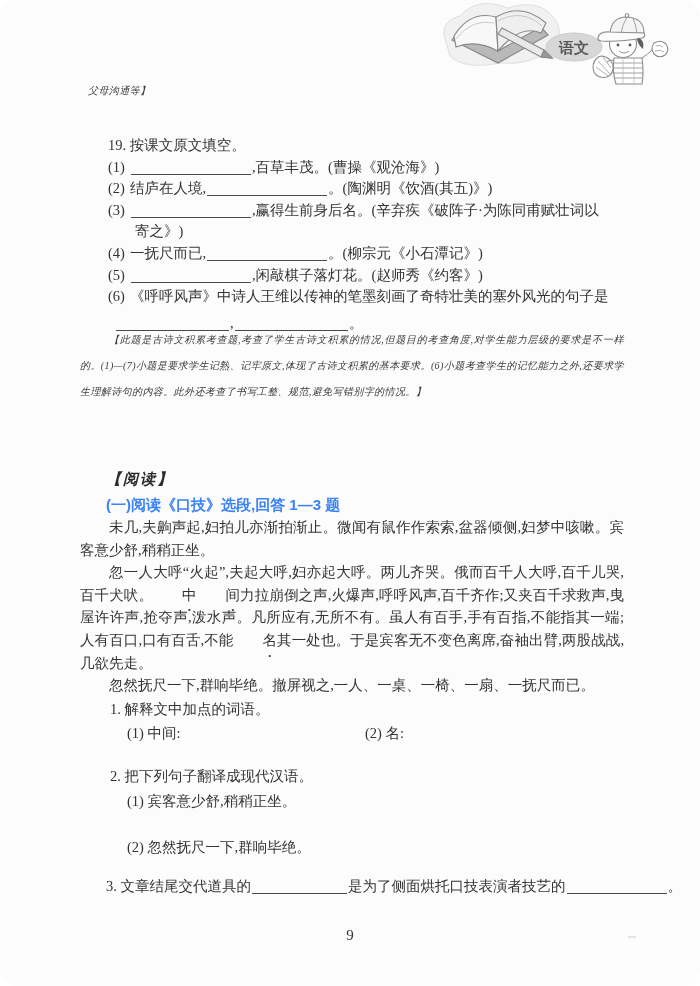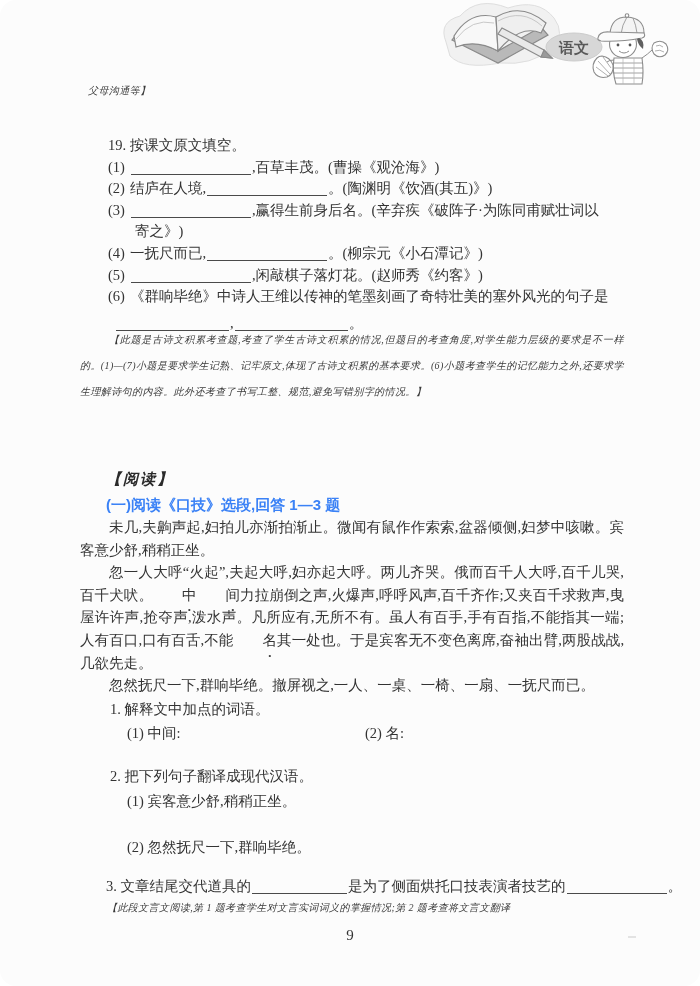--- a/index.html
+++ b/index.html
@@ -137,21 +137,21 @@
 
     <div class="line" style="margin-left:28px">
       <span class="item-no">(4)</span><span>一抚尺而已,</span><span class="blank w120"></span><span>。(柳宗元《小石潭记》)</span>
     </div>
 
     <div class="line" style="margin-left:28px">
       <span class="item-no">(5)</span><span class="blank w120"></span><span>,闲敲棋子落灯花。(赵师秀《约客》)</span>
     </div>
 
     <div class="line" style="margin-left:28px">
-      <span class="item-no">(6)</span><span>《群响毕绝》中诗人王维以传神的笔墨刻画了奇特壮美的塞外风光的句子是</span>
+      <span class="item-no">(6)</span><span>《呼呼风声》中诗人王维以传神的笔墨刻画了奇特壮美的塞外风光的句子是</span>
     </div>
     <div class="line" style="margin-left:35px;margin-top:5px">
       <span class="blank w113"></span><span>,</span><span class="blank w113"></span><span>。</span>
     </div>
   </div>
 
   <p class="abs kai justify indent2" style="left:80px;top:327px;width:544px;line-height:26px;margin:0">【此题是古诗文积累考查题,考查了学生古诗文积累的情况,但题目的考查角度,对学生能力层级的要求是不一样的。(1)—(7)小题是要求学生记熟、记牢原文,体现了古诗文积累的基本要求。(6)小题考查学生的记忆能力之外,还要求学生理解诗句的内容。此外还考查了书写工整、规范,避免写错别字的情况。】</p>
 
   <div class="abs kai-bold" style="left:106px;top:470px">【阅读】</div>
 
@@ -174,19 +174,18 @@
   <div class="abs serif" style="left:80px;top:766px;width:544px">
     <div class="line" style="margin-left:30px">2. 把下列句子翻译成现代汉语。</div>
     <div class="line" style="margin-left:47px;margin-top:3px">(1) 宾客意少舒,稍稍正坐。</div>
     <div class="line" style="margin-left:47px;margin-top:25px">(2) 忽然抚尺一下,群响毕绝。</div>
   </div>
 
   <div class="abs serif line" style="left:80px;top:876px">
     <span style="margin-left:26px">3. 文章结尾交代道具的</span><span class="blank w95"></span><span>是为了侧面烘托口技表演者技艺的</span><span class="blank w100"></span><span>。</span>
   </div>
 
-  <div class="abs kai nowrap" style="left:80px;top:901px;width:600px;text-indent:27px">【此段文言文阅读,第 1 题考查学生对文言实词词义的掌握情况;第 2 题考查将文言文翻译</div>
 
   <div class="abs pagenum" style="left:0;top:927px">9</div>
 
   <div class="abs artifact" style="left:628px;top:936px"></div>
 
 </div>
 
 </body></html>

